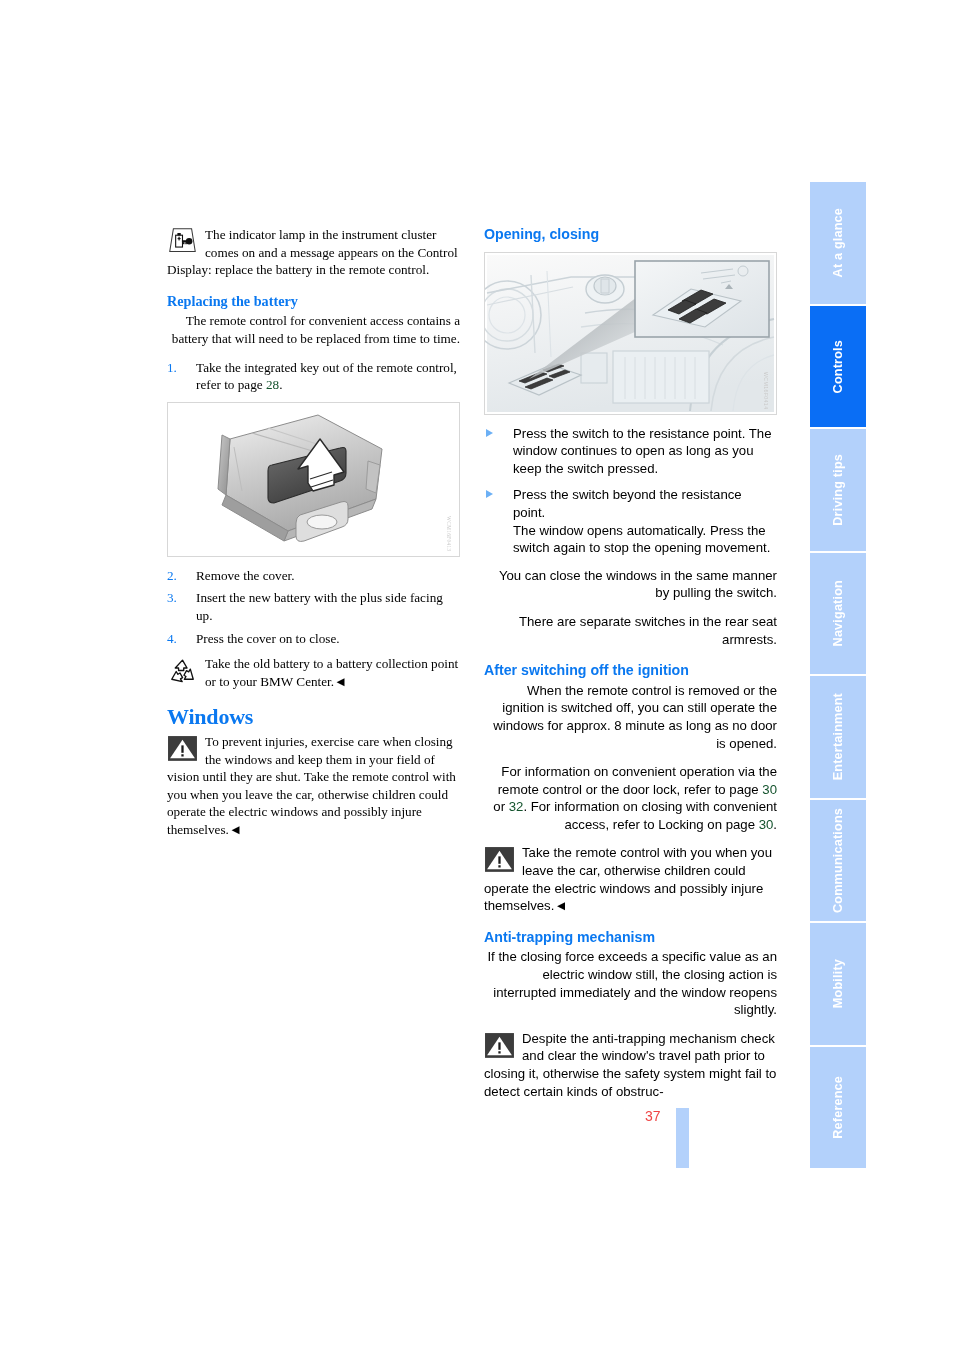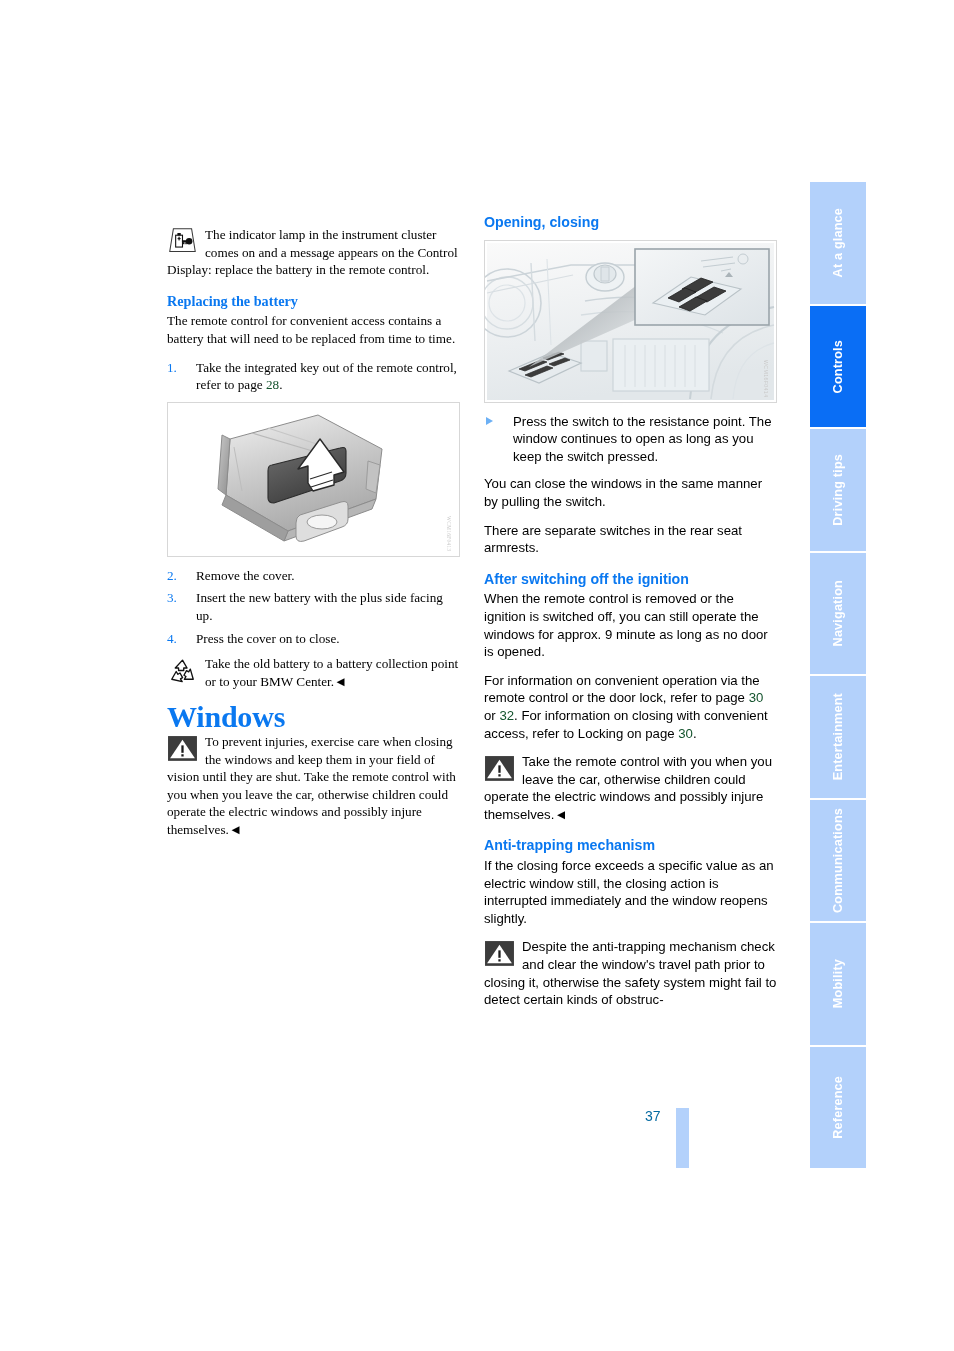--- a/index.html
+++ b/index.html
@@ -23,27 +23,27 @@
   }
 
   
   .column {
     position: absolute;
     width: 293px;
     font-size: 13.2px;
     line-height: 17.6px;
   }
   #col-left  { left: 167px; top: 226px; font-family: Liberation Serif, serif; }
-  #col-right { left: 484px; top: 214px; }
-
-  p { margin: 0 0 11px 0; }
+  #col-right { left: 484px; top: 226px; }
+
+  p { margin: 0 0 11px 0; text-align: right; }
 
   
   h2.section-title {
-    font-size: 30px;
+    font-size: 22px;
     font-weight: bold;
     color: #0a78f0;
     margin: 18px 0 7px 0;
     letter-spacing: -0.2px;
   }
   h3.sub-title {
     font-size: 14.2px;
     font-weight: bold;
     color: #0a78f0;
     margin: 14px 0 2px 0;
@@ -163,21 +163,21 @@
     white-space: nowrap;
   }
   .tab.active .tab-label { color: #ffffff; }
 
   
   #folio {
     position: absolute;
     left: 645px;
     top: 1108px;
     font-size: 14px;
-    color: #0369a1;
+    color: #ef4444;
   }
   #folio-bar {
     position: absolute;
     left: 676px;
     top: 1108px;
     width: 13px;
     height: 60px;
     background: #b3d1fb;
   }
 </style>
@@ -402,27 +402,32 @@
         <path d="M240 36 l4 -5 l4 5 z" fill="#aab3b8"></path>
       </svg>
       <span class="fig-code">WCM16F0414</span>
     </figure>
 
     <ul class="tri">
       <li>
         <span class="tribullet"></span>
         <span>Press the switch to the resistance point. The window continues to open as long as you keep the switch pressed.</span>
       </li>
+      <li>
+        <span class="tribullet"></span>
+        <span style="white-space: pre-line;">Press the switch beyond the resistance point.
+The window opens automatically. Press the switch again to stop the opening movement.</span>
+      </li>
     </ul>
 
     <p>You can close the windows in the same manner by pulling the switch.</p>
     <p>There are separate switches in the rear seat armrests.</p>
 
     <h3 class="sub-title">After switching off the ignition</h3>
-    <p>When the remote control is removed or the ignition is switched off, you can still operate the windows for approx. 9 minute as long as no door is opened.</p>
+    <p>When the remote control is removed or the ignition is switched off, you can still operate the windows for approx. 8 minute as long as no door is opened.</p>
     <p><span>For information on convenient operation via the remote control or the door lock, refer to page </span><span class="pageref">30</span><span> or </span><span class="pageref">32</span><span>. For information on closing with convenient access, refer to Locking on page </span><span class="pageref">30</span><span>.</span></p>
 
     <div class="note">
       <span class="note-icon">
         <svg viewBox="0 0 30 28" xmlns="http://www.w3.org/2000/svg">
           <rect x="1" y="2" width="28" height="24" fill="#3c3c3c"></rect>
           <path d="M15 5.5 L27 23.5 L3 23.5 Z" fill="#ffffff"></path>
           <rect x="13.9" y="11" width="2.2" height="7.2" fill="#1a1a1a"></rect>
           <rect x="13.9" y="19.6" width="2.2" height="2.2" fill="#1a1a1a"></rect>
         </svg>

